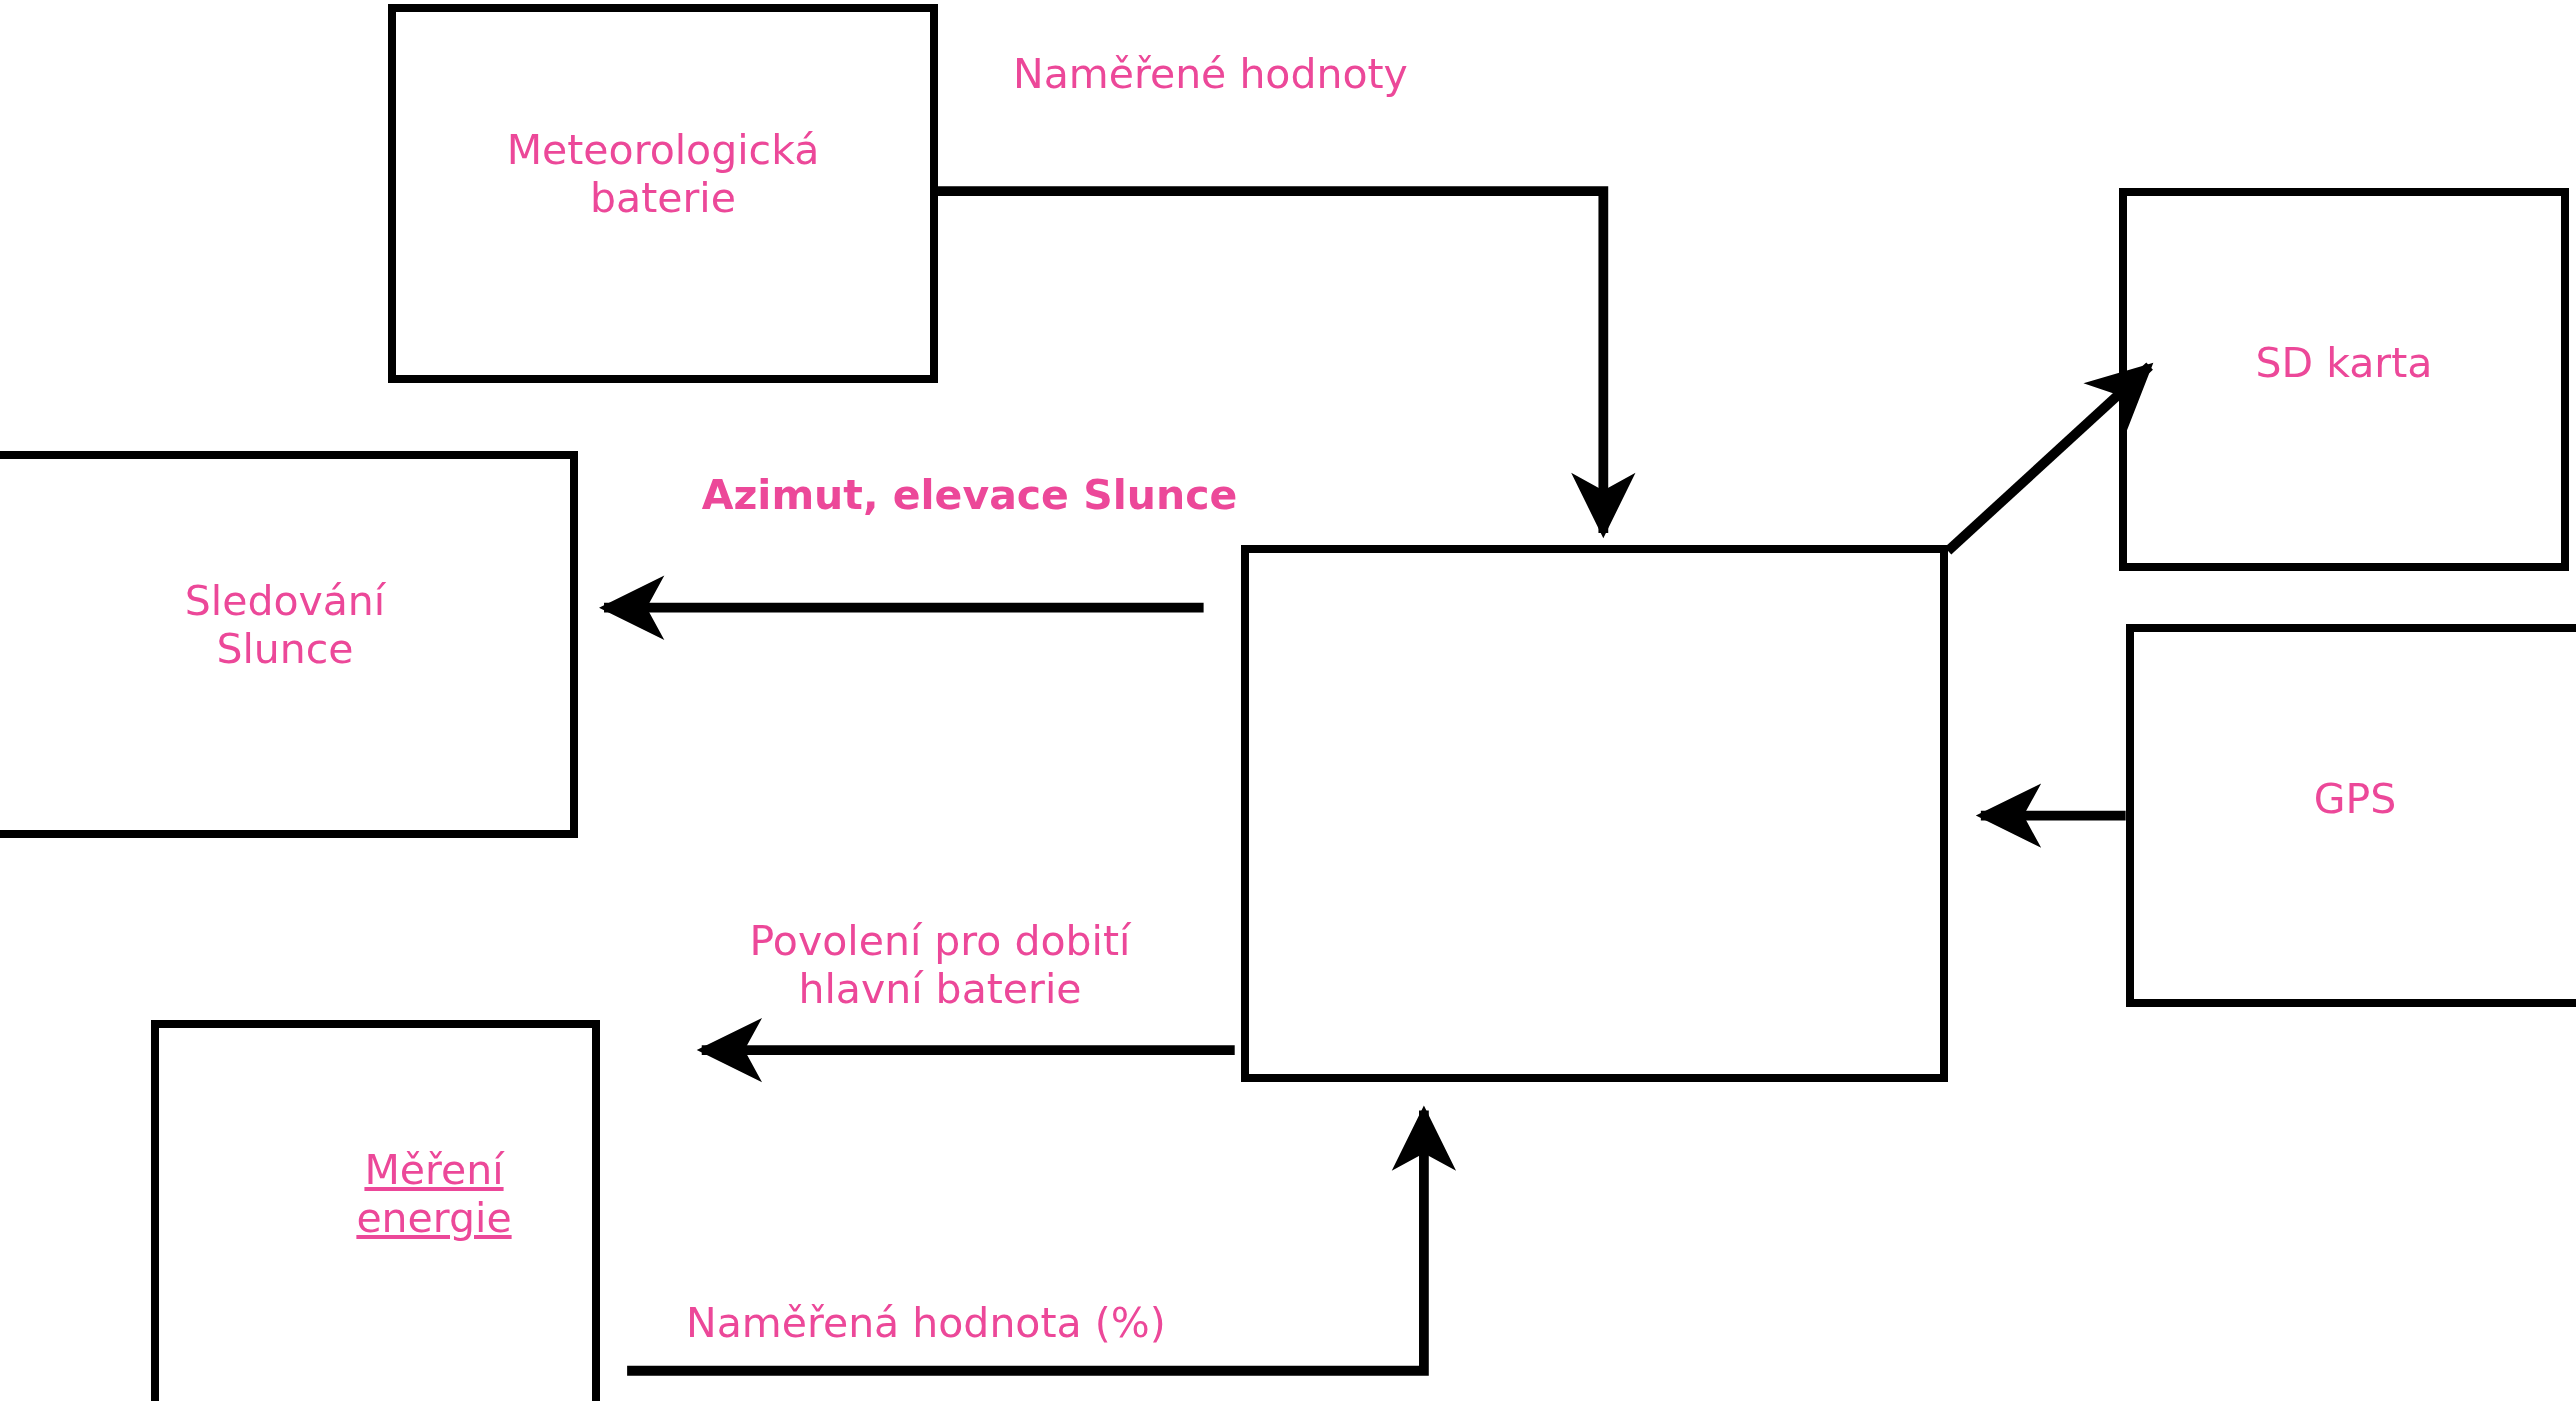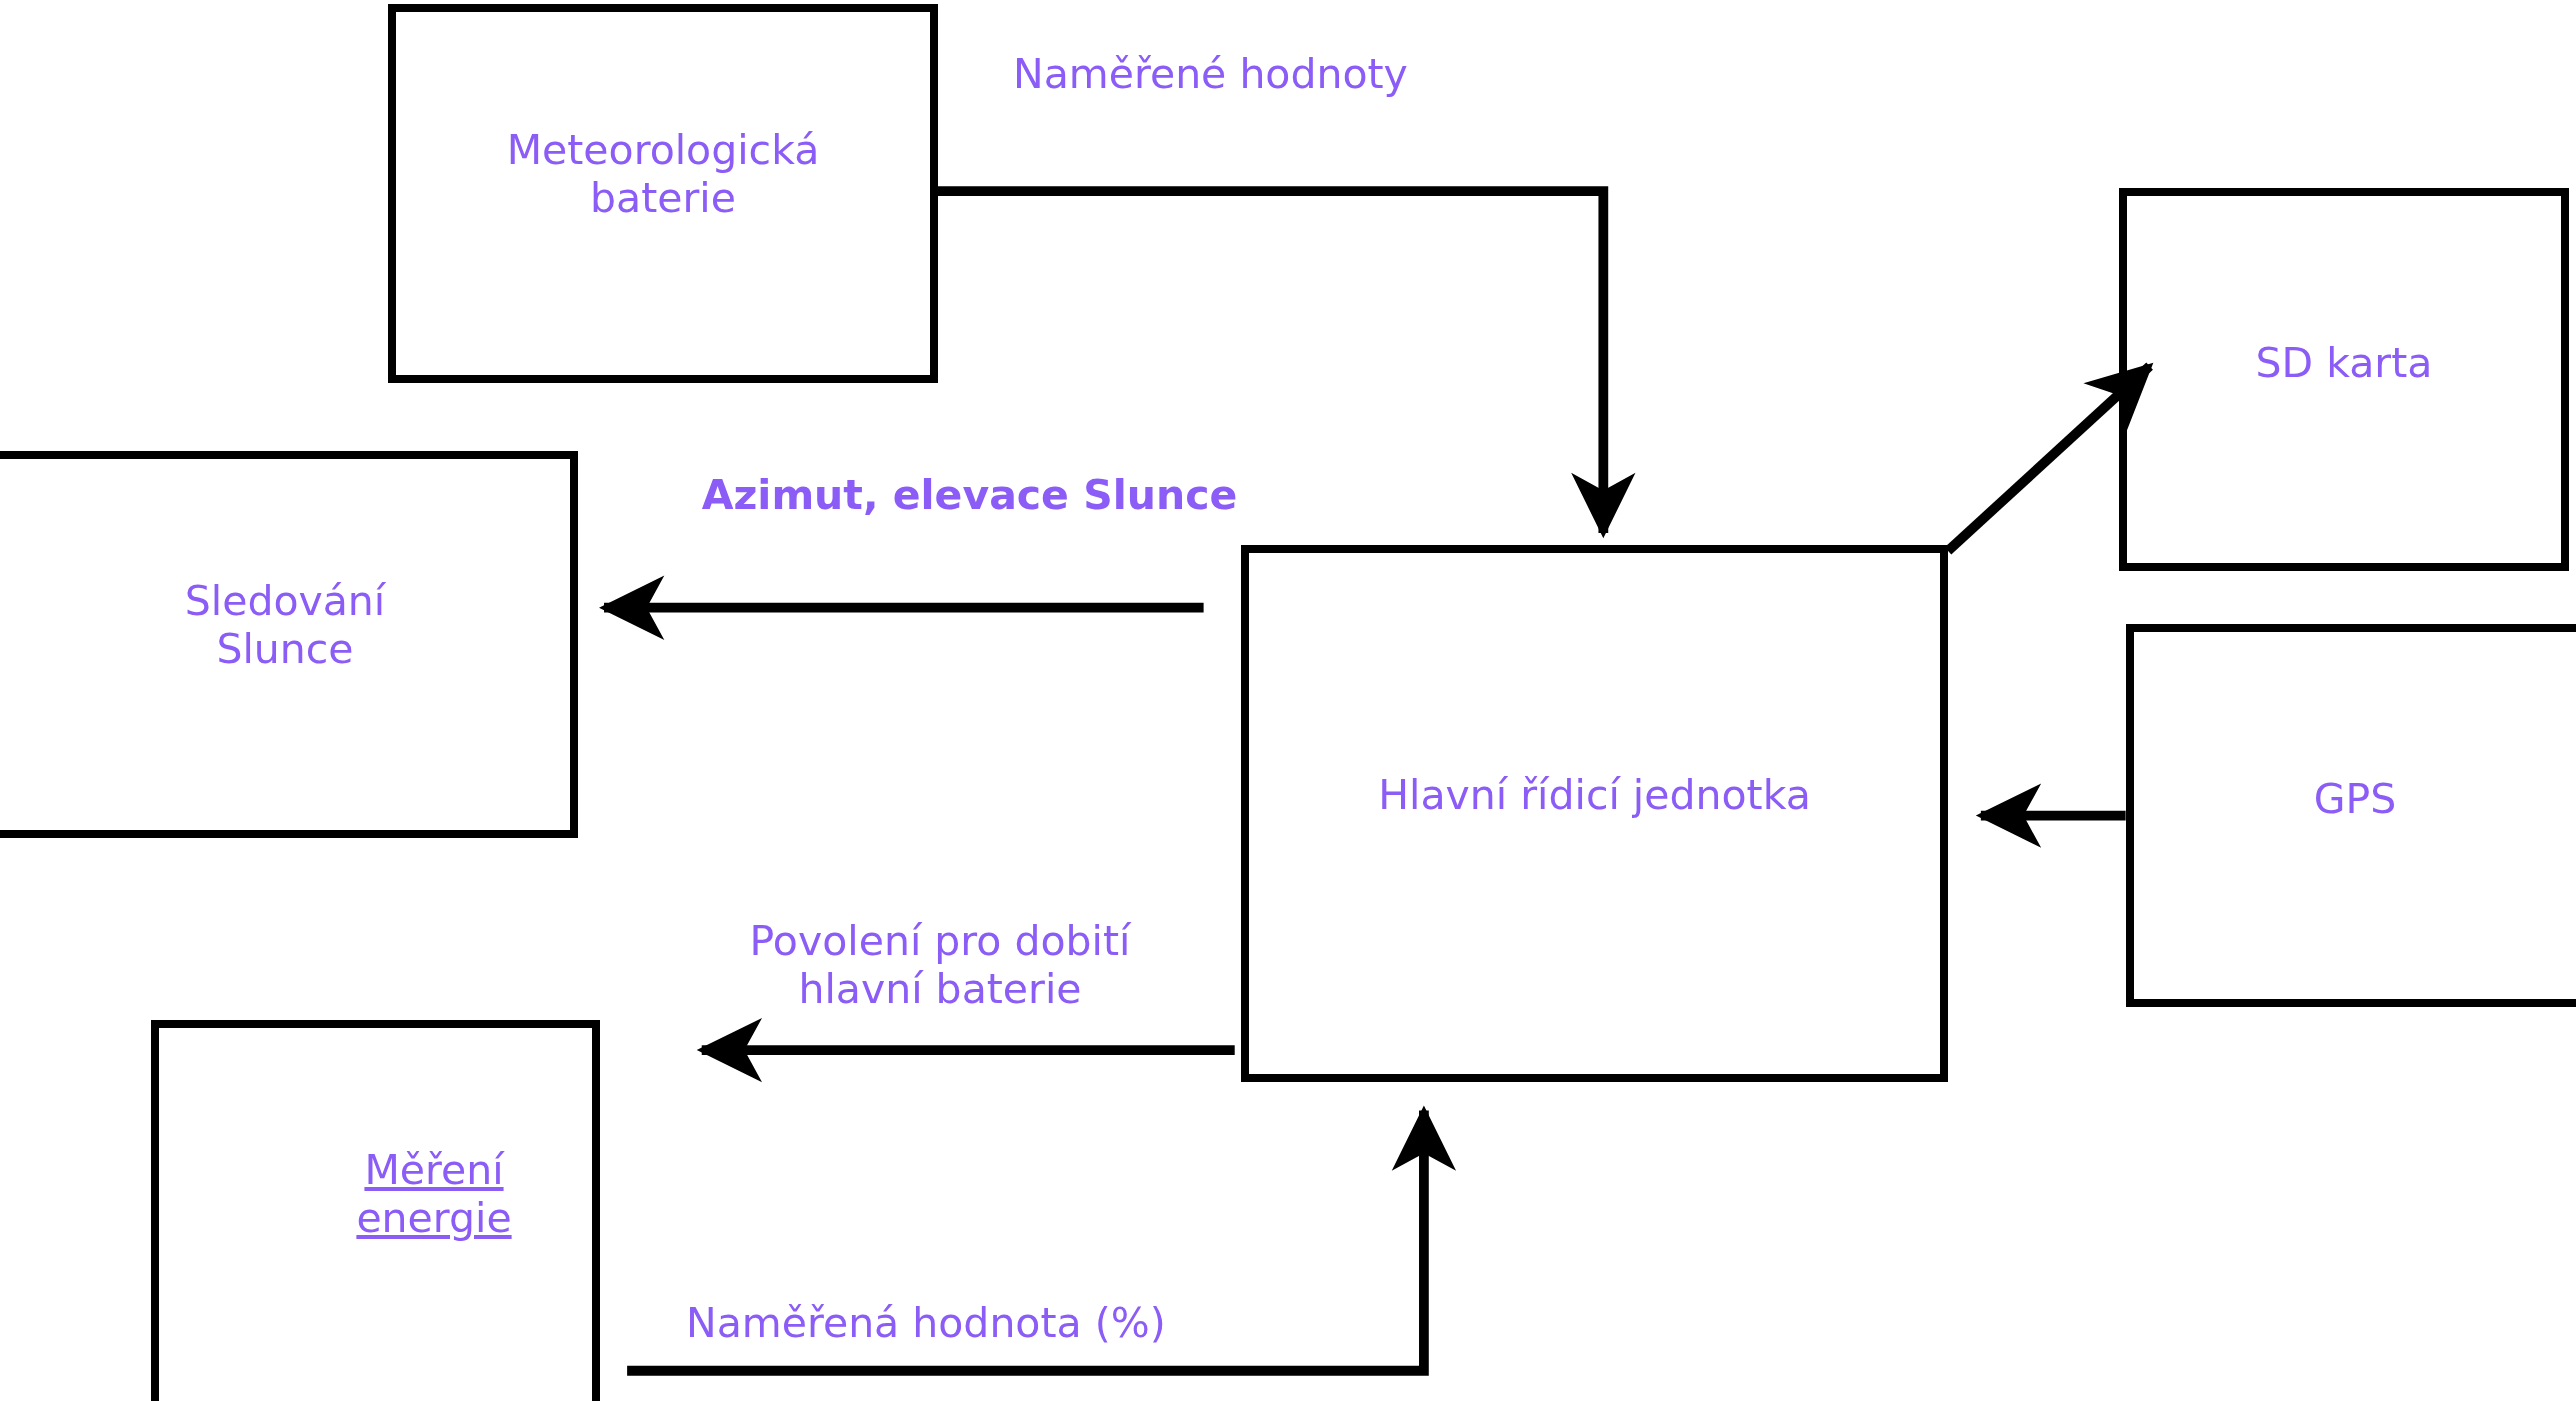--- a/index.html
+++ b/index.html
@@ -18,21 +18,21 @@
   #diagram-svg {
     position: absolute;
     left: 0;
     top: 0;
     width: 2576px;
     height: 1402px;
   }
   .node-label,
   .edge-label {
     position: absolute;
-    color: #8b5cf6;
+    color: #ec4899;
     text-align: center;
     line-height: 1.18;
     white-space: pre-line;
     pointer-events: none;
   }
   .node-label {
     font-size: 41px;
   }
   .edge-label {
     font-size: 41px;
@@ -75,21 +75,20 @@
 
   <div class="node-box" style="left:-8px; top:451px; width:586px; height:387px;"></div>
   <div class="node-label" style="left:-8px; top:577px; width:586px;">Sledování
 Slunce</div>
 
   <div class="node-box" style="left:151px; top:1020px; width:449px; height:404px;"></div>
   <div class="node-label" style="left:165px; top:1146px; width:538px;text-decoration:underline;">Měření
 energie</div>
 
   <div class="node-box" style="left:1241px; top:545px; width:707px; height:537px;"></div>
-  <div class="node-label" style="left:1241px; top:771px; width:707px;">Hlavní řídicí jednotka</div>
 
   <div class="node-box" style="left:2119px; top:188px; width:450px; height:383px;"></div>
   <div class="node-label" style="left:2119px; top:339px; width:450px;">SD karta</div>
 
   <div class="node-box" style="left:2126px; top:624px; width:458px; height:383px;"></div>
   <div class="node-label" style="left:2126px; top:775px; width:458px;">GPS</div>
 
   <div class="edge-label" style="left:1013px; top:50px; width:551px; text-align:left;">Naměřené hodnoty</div>
 
   <div class="edge-label" style="left:632px; top:471px; width:675px; text-align:center;font-weight:bold;">Azimut, elevace Slunce</div>

